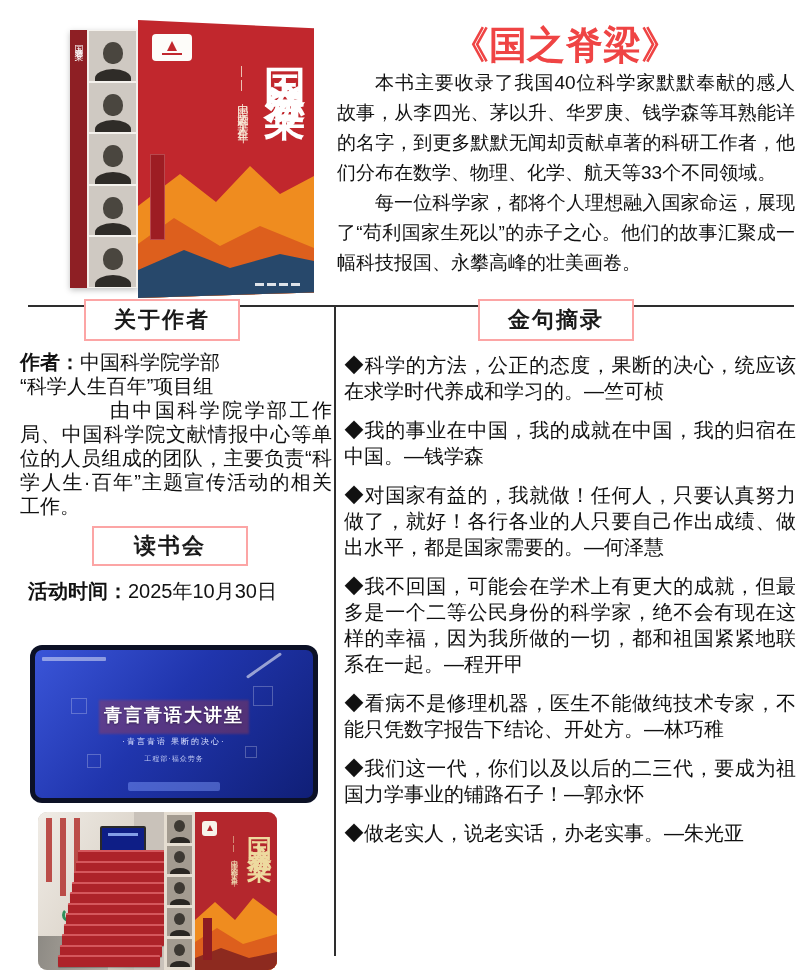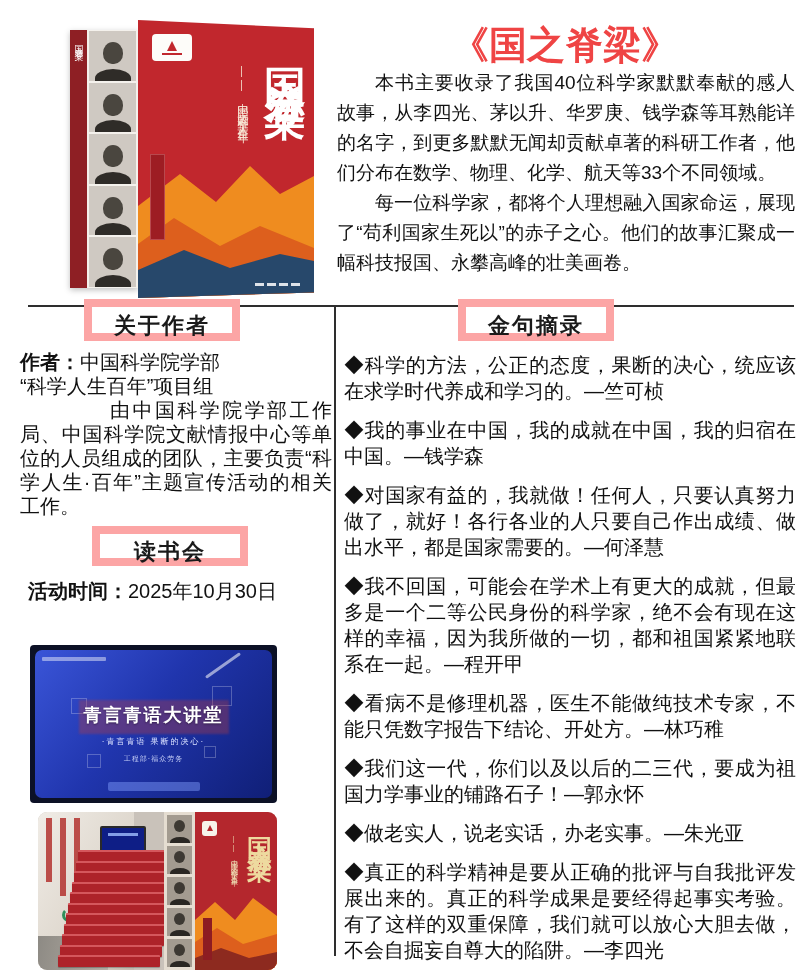--- a/index.html
+++ b/index.html
@@ -9,25 +9,25 @@
     font-family:"Liberation Sans", sans-serif; color:#1a1a1a; overflow:hidden;
   }
 
   
   .hline { position:absolute; left:28px; top:305px; width:766px; height:2px; background:#2e2e2e; }
   .vline { position:absolute; left:334px; top:306px; width:2px; height:650px; background:#2e2e2e; }
 
   
   .secbox {
     position:absolute; width:156px; height:42px; background:#ffffff;
-    border:8px solid #fca5a5; text-align:center; line-height:38px;
+    border:2px solid #fca5a5; text-align:center; line-height:38px;
     font-size:22px; font-weight:bold; letter-spacing:2px;
   }
   #box-about   { left:84px;  top:299px; }
-  #box-quotes  { left:458px; top:299px; }
+  #box-quotes  { left:478px; top:299px; }
   #box-club    { left:84px;  top:526px; height:40px; line-height:36px;margin-left:8px; }
 
   
   .main-title {
     position:absolute; left:335px; top:20px; width:460px; text-align:center;
     font-family:"Liberation Serif", serif; font-weight:bold; font-size:38px; color:#ef4444;
   }
   .intro { position:absolute; left:337px; top:68px; width:458px;
     font-size:19px; line-height:30px; text-align:justify; color:#111; }
   .intro p { text-indent:2em; margin:0; }
@@ -75,22 +75,22 @@
     color:#ffffff; letter-spacing:9px; line-height:1; }
   .cover-sub { position:absolute; right:64px; top:46px; writing-mode:vertical-rl;
     font-size:11px; color:#f8ecd9; letter-spacing:3px; }
   .cover-ribbon { position:absolute; left:12px; bottom:58px; width:15px; height:86px;
     background:#9d1d23; border:1px solid #b8494e; }
   .cover-mountains { position:absolute; left:0; bottom:0; width:100%; height:150px; }
   .pub-dashes { position:absolute; right:14px; bottom:12px; display:flex; gap:3px; }
   .pub-dashes i { display:block; width:9px; height:3px; background:rgba(255,255,255,.85); }
 
   
-  .photo1 { position:absolute; left:30px; top:645px; width:247px; height:158px;
-    background:#0c1126; border-radius:4px; padding:5px; }
+  .photo1 { position:absolute; left:30px; top:645px; width:288px; height:158px;
+    background:#0c1126; border-radius:12px; padding:5px; }
   .screen { position:relative; width:100%; height:100%; border-radius:7px; overflow:hidden;
     background:linear-gradient(130deg,#3a55d8 0%,#2035ad 45%,#101f77 100%); }
   .glare { position:absolute; right:28px; top:14px; width:42px; height:3px;
     background:rgba(255,255,255,.55); transform:rotate(-35deg); border-radius:2px; }
   .corner-note { position:absolute; left:7px; top:7px; width:64px; height:4px;
     background:rgba(255,255,255,.45); border-radius:1px; }
   .deco-sq { position:absolute; border:1px solid rgba(255,255,255,.25); }
   .red-blocks { position:absolute; left:50%; top:34%; width:150px; height:34px;
     margin-left:-75px; background:rgba(190,60,60,.35); filter:blur(1px); }
   .screen-title { position:absolute; left:0; top:36%; width:100%; text-align:center;
@@ -220,21 +220,20 @@
   </div>
 
   <div class="quotes">
     <div class="quote">◆科学的方法，公正的态度，果断的决心，统应该在求学时代养成和学习的。—竺可桢</div>
     <div class="quote">◆我的事业在中国，我的成就在中国，我的归宿在中国。—钱学森</div>
     <div class="quote">◆对国家有益的，我就做！任何人，只要认真努力做了，就好！各行各业的人只要自己作出成绩、做出水平，都是国家需要的。—何泽慧</div>
     <div class="quote">◆我不回国，可能会在学术上有更大的成就，但最多是一个二等公民身份的科学家，绝不会有现在这样的幸福，因为我所做的一切，都和祖国紧紧地联系在一起。—程开甲</div>
     <div class="quote">◆看病不是修理机器，医生不能做纯技术专家，不能只凭数字报告下结论、开处方。—林巧稚</div>
     <div class="quote">◆我们这一代，你们以及以后的二三代，要成为祖国力学事业的铺路石子！—郭永怀</div>
     <div class="quote">◆做老实人，说老实话，办老实事。—朱光亚</div>
-    <div class="quote">◆真正的科学精神是要从正确的批评与自我批评发展出来的。真正的科学成果是要经得起事实考验。有了这样的双重保障，我们就可以放心大胆去做，不会自掘妄自尊大的陷阱。—李四光</div>
   </div>
 
   <div class="photo1">
     <div class="screen">
       <span class="corner-note"></span>
       <span class="glare"></span>
       <span class="deco-sq" style="left:36px;top:48px;width:16px;height:16px;"></span>
       <span class="deco-sq" style="right:40px;top:36px;width:20px;height:20px;"></span>
       <span class="deco-sq" style="left:52px;bottom:30px;width:14px;height:14px;"></span>
       <span class="deco-sq" style="right:56px;bottom:40px;width:12px;height:12px;"></span>

